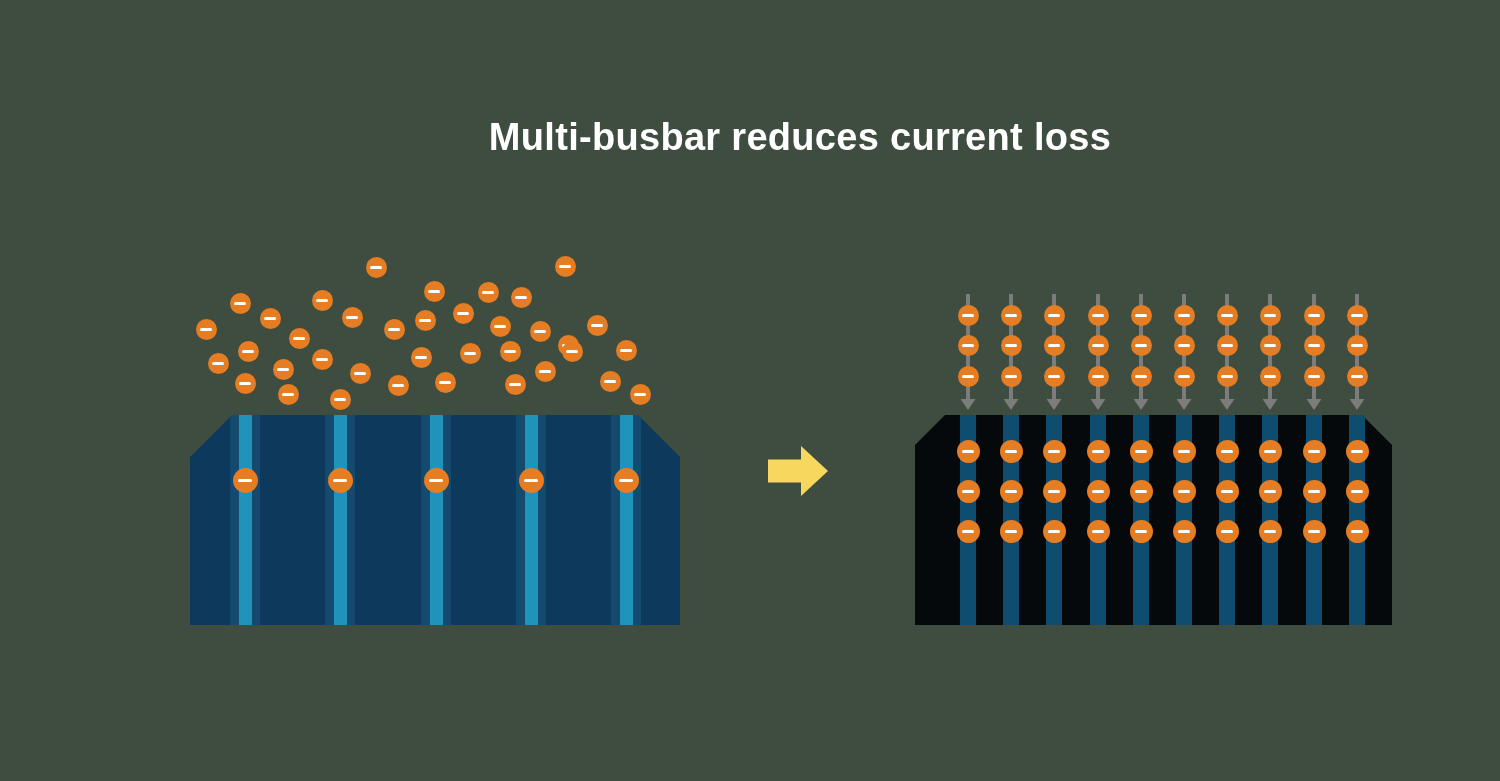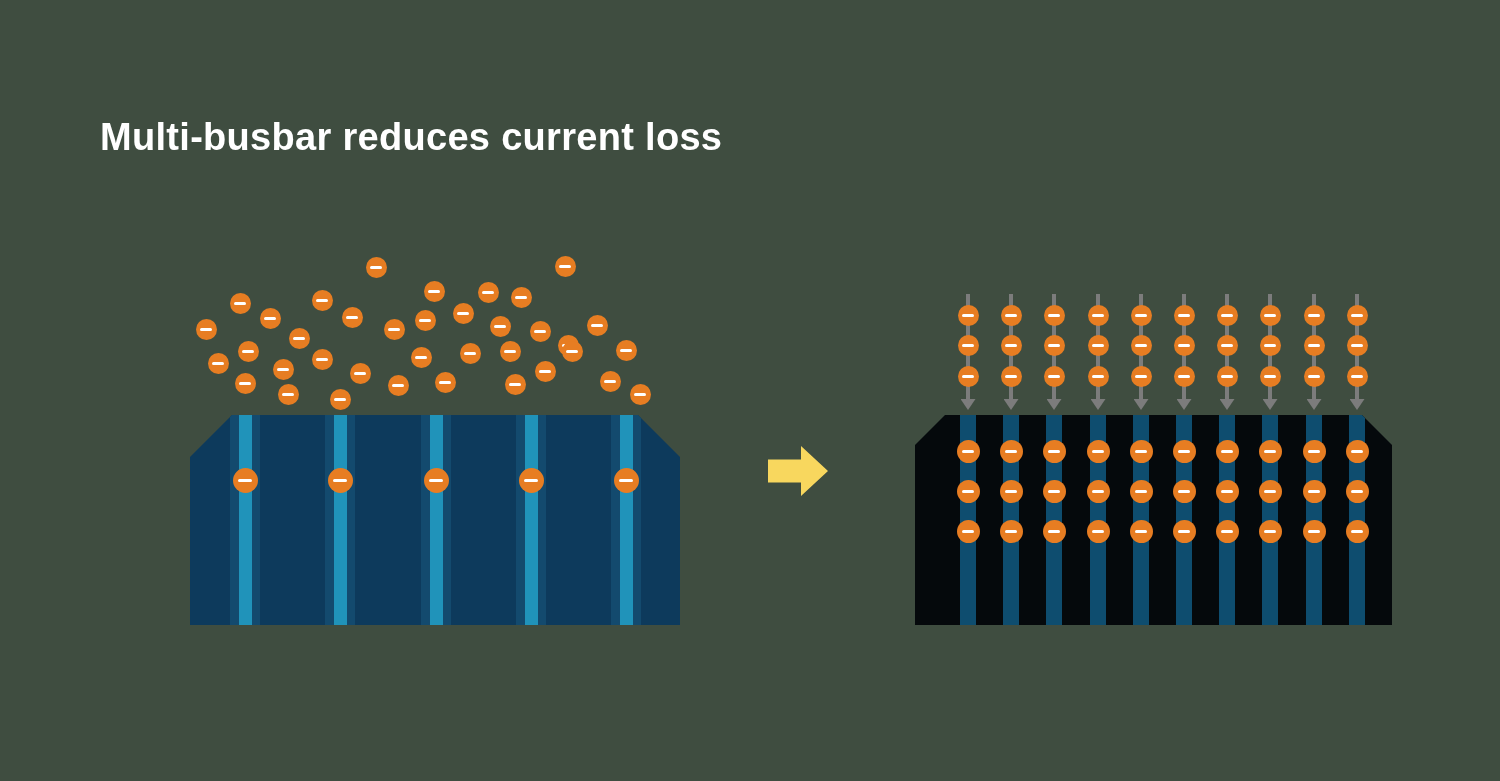--- a/index.html
+++ b/index.html
@@ -14,20 +14,21 @@
     overflow: hidden;
     background: var(--background, #3f4d40);
     font-family: "Liberation Sans", sans-serif;
   }
   .title {
     position: absolute;
     top: 116px;
     left: 100px;
     width: 1400px;
     margin: 0;
+    text-align: center;
     font-size: 38px;
     font-weight: 800;
     letter-spacing: 0.3px;
     color: var(--title, #ffffff);
   }
   .group {
     position: absolute;
     inset: 0;
     pointer-events: none;
   }

